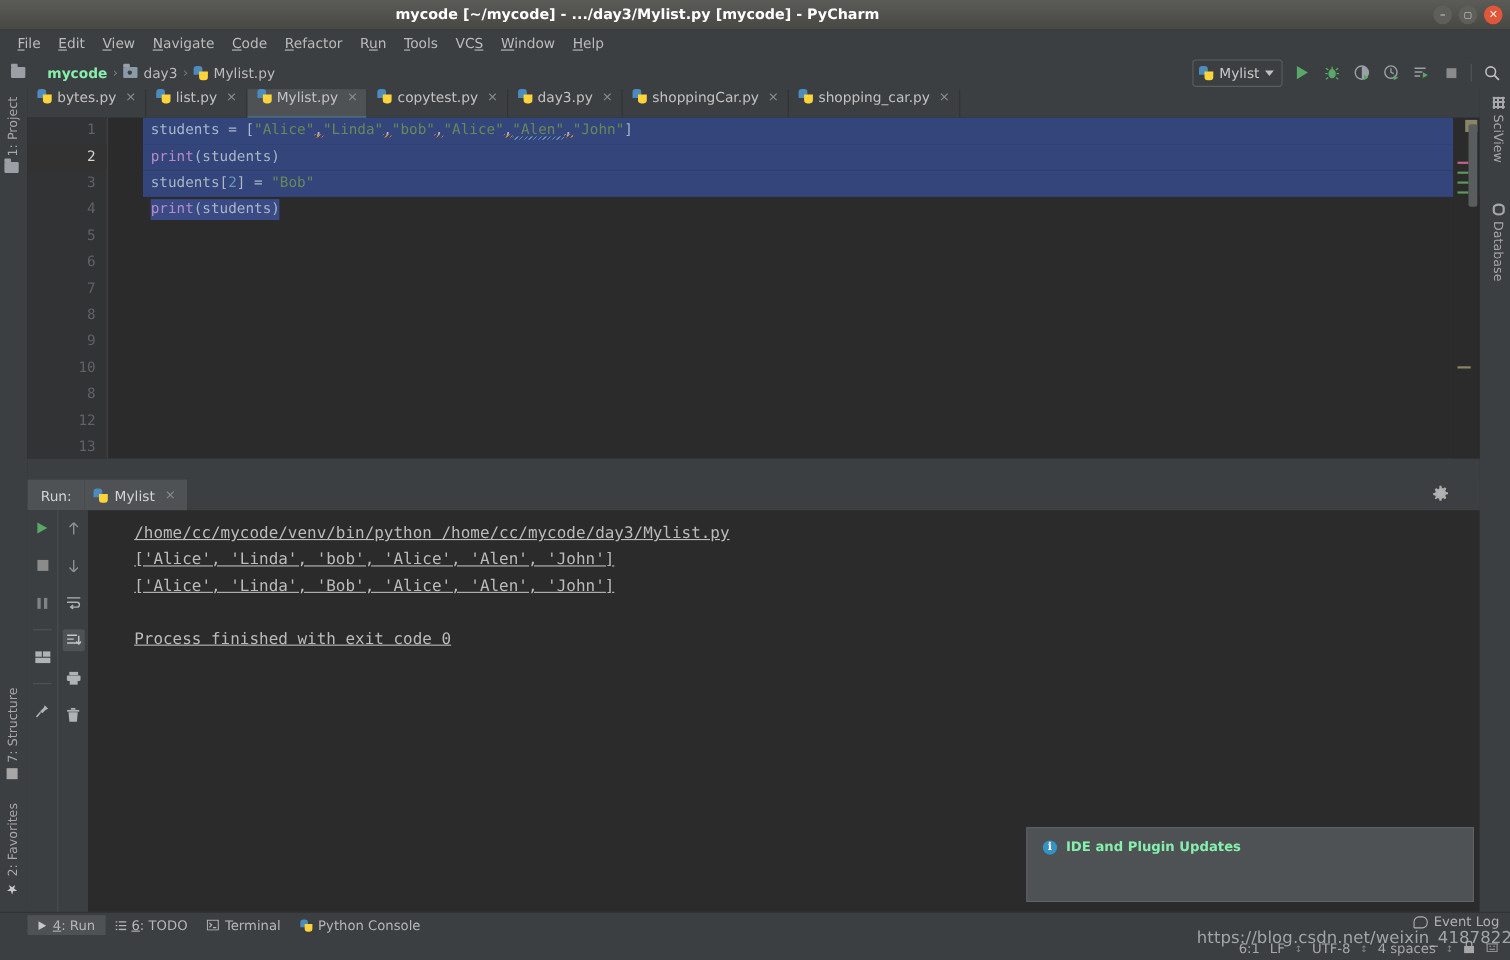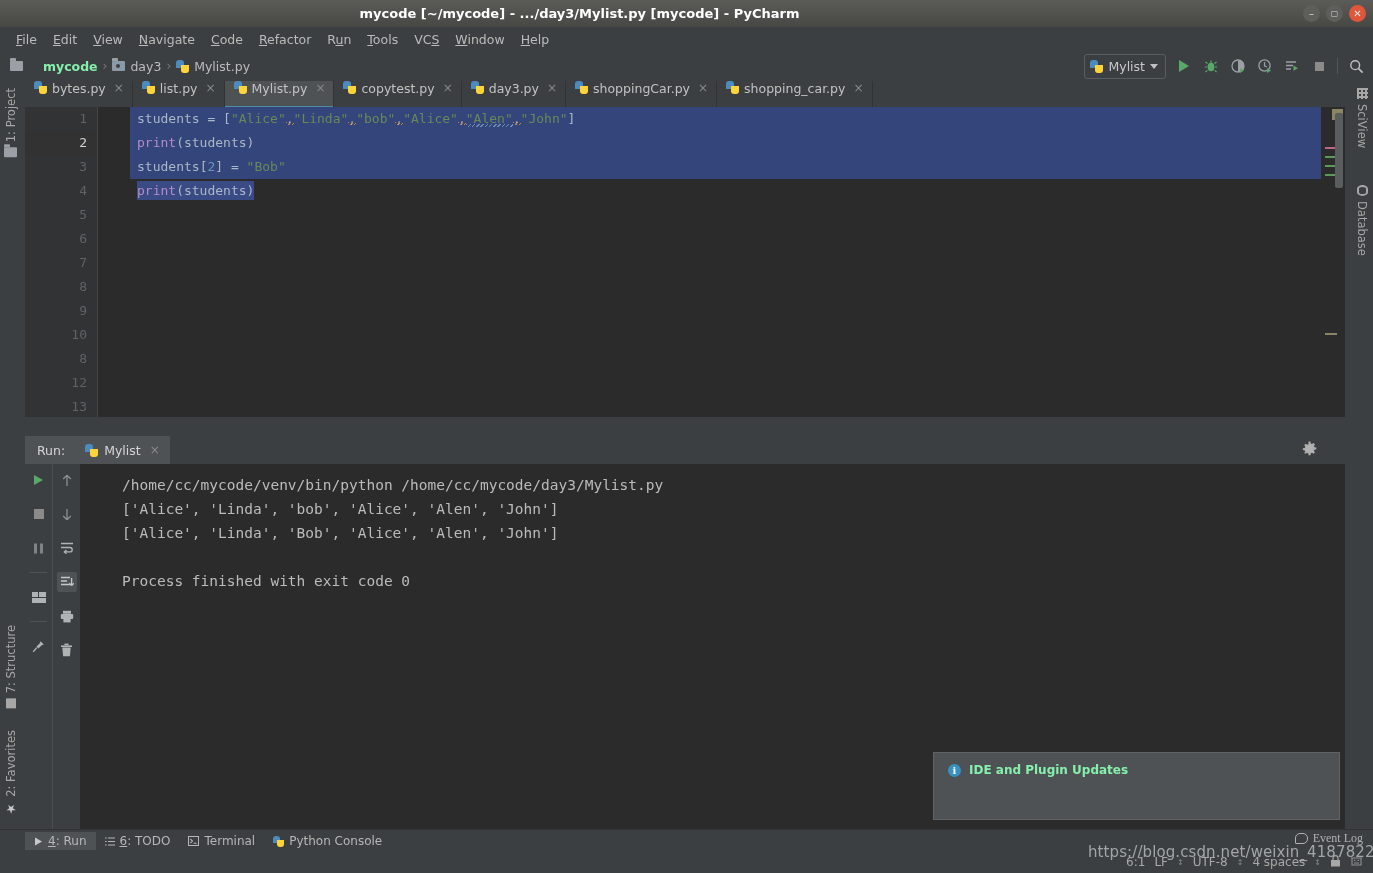--- a/index.html
+++ b/index.html
@@ -168,21 +168,21 @@
   .runcol{width:27px;display:flex;flex-direction:column;align-items:center;padding-top:6px;gap:14px;}
   .runcol.second{border-left:1px solid #4b4e50;}
   .rbtn{width:20px;height:20px;display:flex;align-items:center;justify-content:center;color:#9a9d9e;font-size:14px;}
   .rbtn.sel{background:#4e5254;border-radius:2px;}
   .divline{width:17px;height:1px;background:#505354;}
 
   .console{
     position:absolute;left:55px;top:47px;width:1265px;height:365px;background:#2b2b2b;
     font-family:"DejaVu Sans Mono","Liberation Mono",monospace;
     font-size:14.5px;color:#bbbbbb;padding:9px 0 0 42px;box-sizing:border-box;
-    white-space:pre;line-height:24px;
+    white-space:pre;line-height:24px;text-decoration:underline;
   }
 
   
   .leftstrip{position:absolute;left:0;top:80px;width:25px;height:749px;background:#3c3f41;border-right:1px solid #323232;}
   .vtab{
     position:absolute;writing-mode:vertical-rl;
     font-size:11.5px;color:#a7a7a7;white-space:nowrap;
     display:flex;align-items:center;gap:5px;
   }
   .vtab.lt{left:4px;transform:rotate(180deg);}
@@ -218,21 +218,21 @@
     display:flex;align-items:center;padding-left:25px;border-top:1px solid #323232;
   }
   .bbtn{display:flex;align-items:center;gap:5px;padding:2px 9px;color:#b6b6b6;font-size:12px;}
   .bbtn.active{background:#4e5254;}
   .statusbar{
     position:absolute;left:0;top:851px;width:1373px;height:22px;background:#3c3f41;
     display:flex;align-items:center;
   }
   .stright{position:absolute;right:10px;top:0;height:22px;display:flex;align-items:center;gap:9px;color:#a8a8a8;font-size:12px;}
   .stsep{color:#888;font-size:8px;}
-  .eventlog{position:absolute;right:10px;top:831px;display:flex;align-items:center;gap:5px;color:#b0b0b0;font-size:12px;font-family:Liberation Serif, serif;}
+  .eventlog{position:absolute;right:10px;top:831px;display:flex;align-items:center;gap:5px;color:#b0b0b0;font-size:12px;}
   .bubble{width:11px;height:9px;border:1px solid #b0b0b0;border-radius:5px 5px 5px 1px;}
   .watermark{
     position:absolute;left:1088px;top:843px;color:#b9bcbe;opacity:.82;
     font-size:15px;font-family:"DejaVu Sans","Liberation Sans",sans-serif;
     letter-spacing:.1px;pointer-events:none;
   }
 </style>
 </head>
 <body>
 

